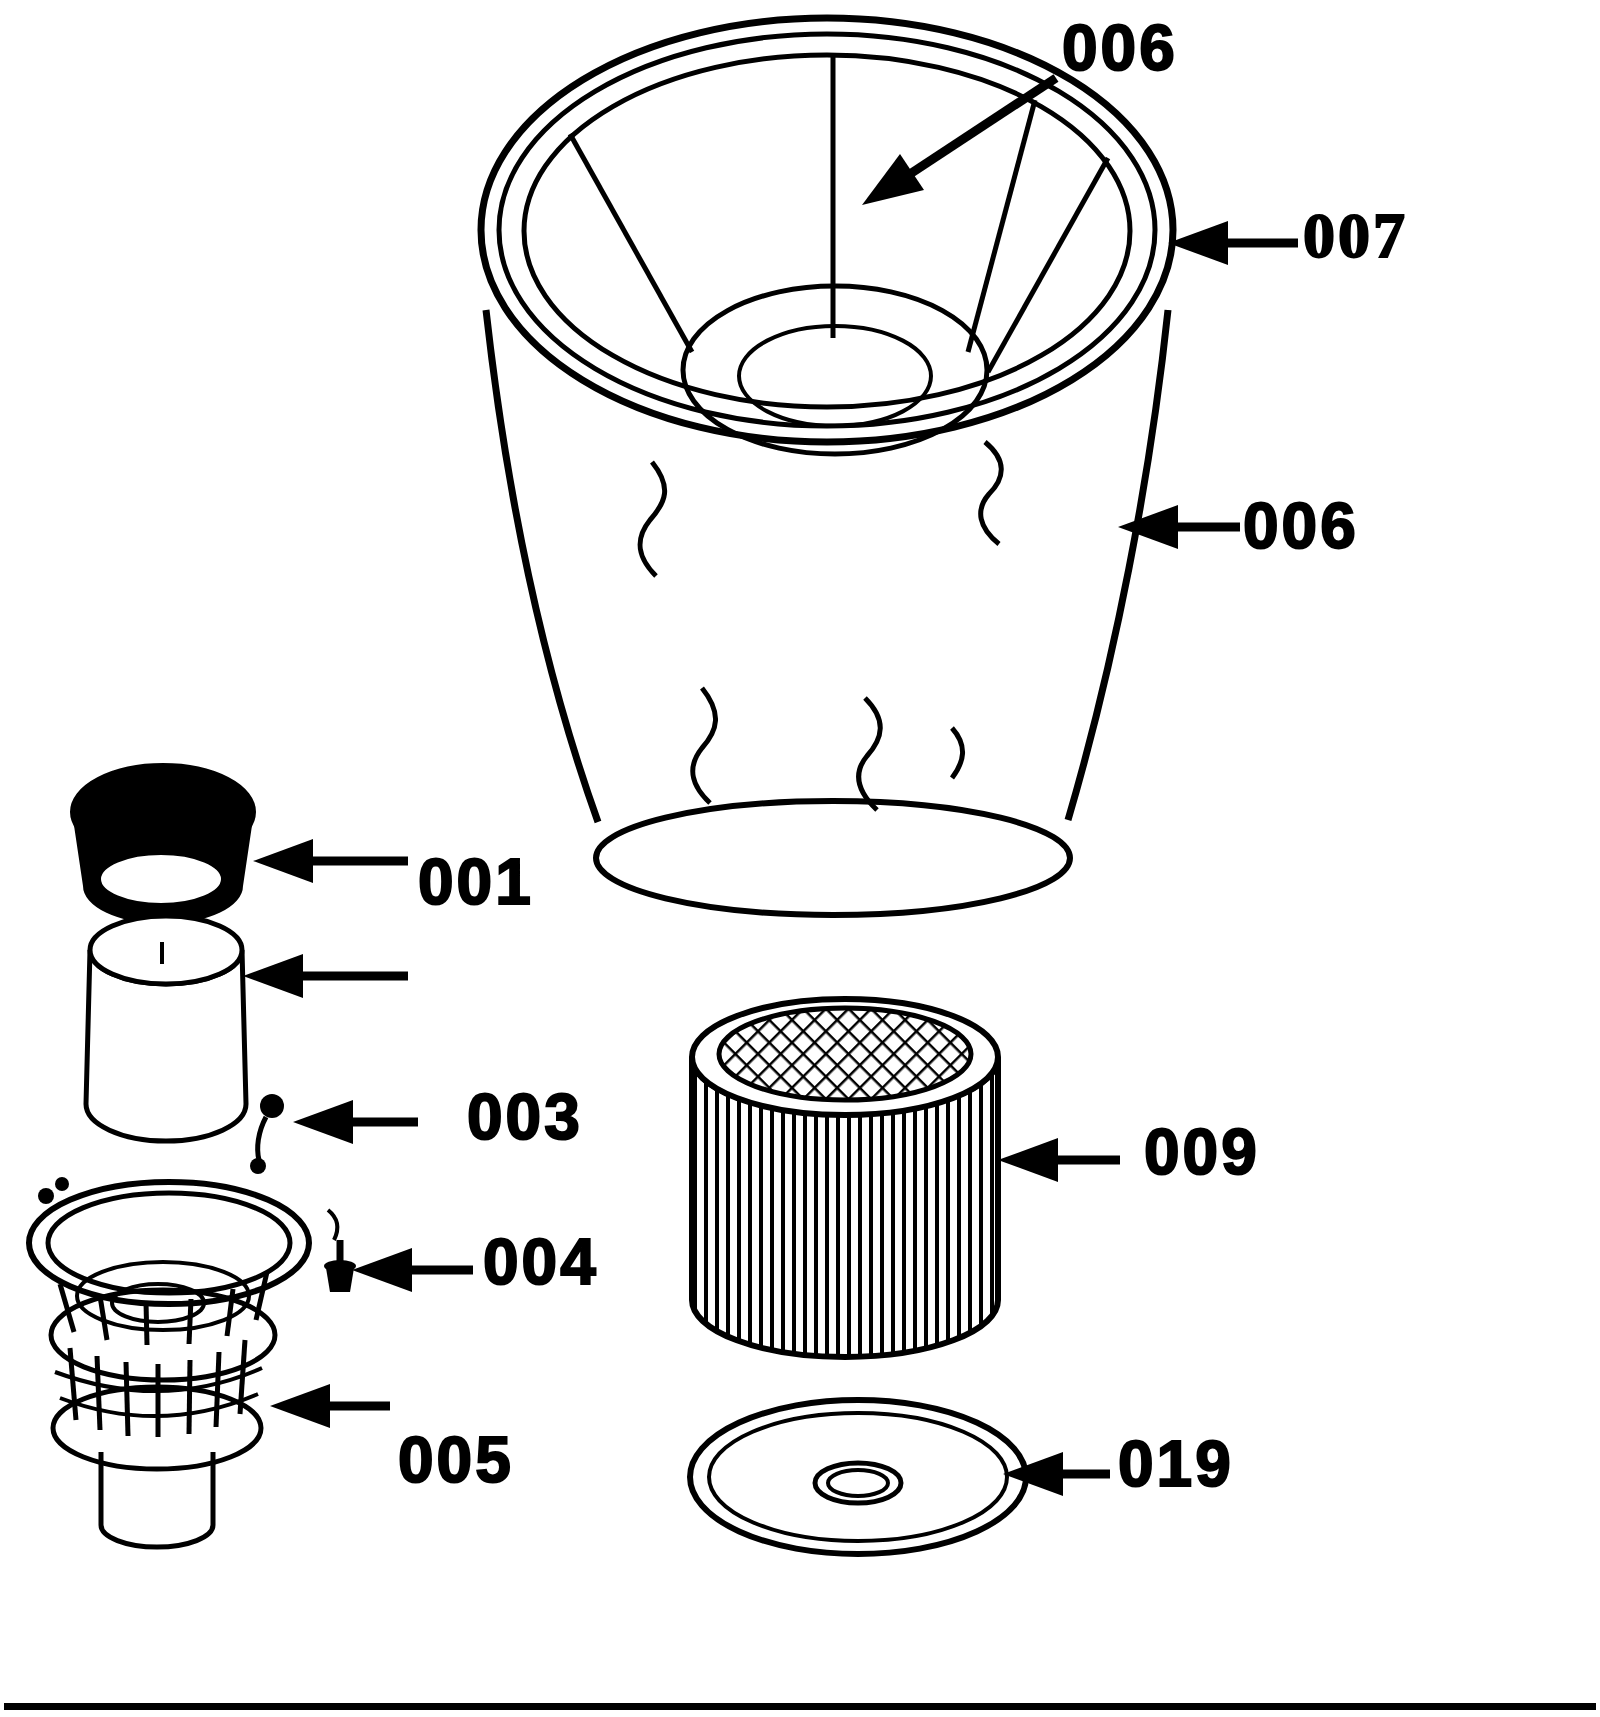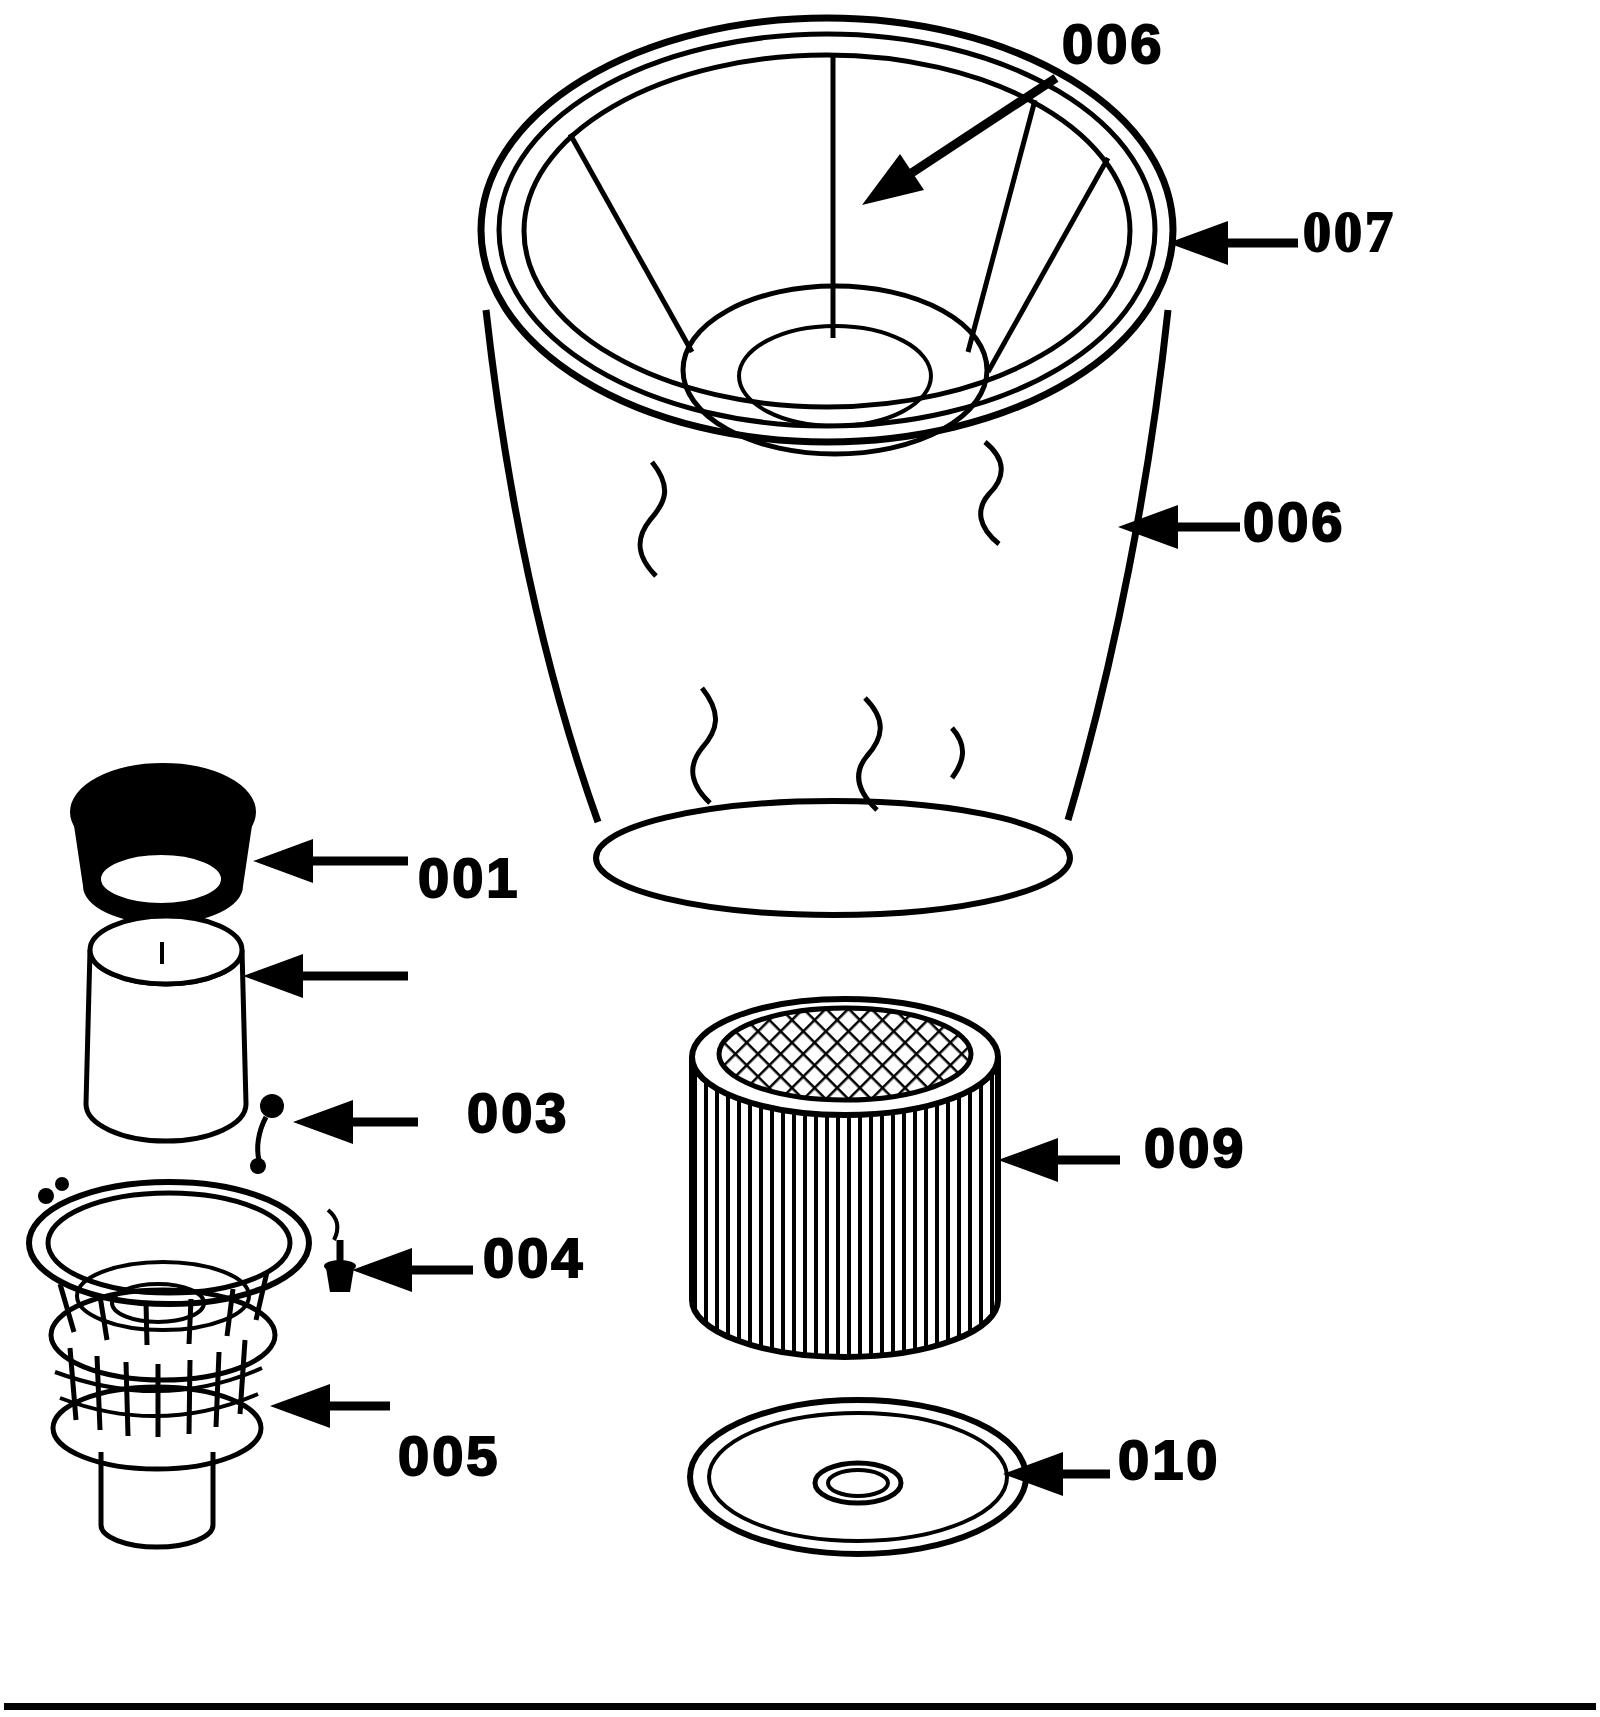--- a/index.html
+++ b/index.html
@@ -9,21 +9,21 @@
     height: 1717px;
     background: var(--paper, #ffffff);
     overflow: hidden;
     font-family: "Liberation Sans", sans-serif;
   }
   .stage svg { position: absolute; left: 0; top: 0; }
   .callout {
     position: absolute;
     font-family: "Liberation Sans", sans-serif;
     font-weight: 700;
-    font-size: 56px;
+    font-size: 64px;
     line-height: 1;
     letter-spacing: 3px;
     color: var(--ink, #000000);
     -webkit-text-stroke: 2px var(--ink, #000000);
     white-space: nowrap;
     user-select: none;
   }
   .c001 { left: 418px;  top: 850px;  }
   .c002 { left: 418px;  top: 935px;  }
   .c003 { left: 448px;  top: 1085px; margin-left: 19px; }
@@ -192,15 +192,15 @@
   </svg>
 
   <div class="callout c001">001</div>
   <div class="callout c003">003</div>
   <div class="callout c004">004</div>
   <div class="callout c005">005</div>
   <div class="callout c006">006</div>
   <div class="callout c007">007</div>
   <div class="callout c008">006</div>
   <div class="callout c009">009</div>
-  <div class="callout c010">010</div>
+  <div class="callout c010">019</div>
 
 </div>
 
 </body></html>

